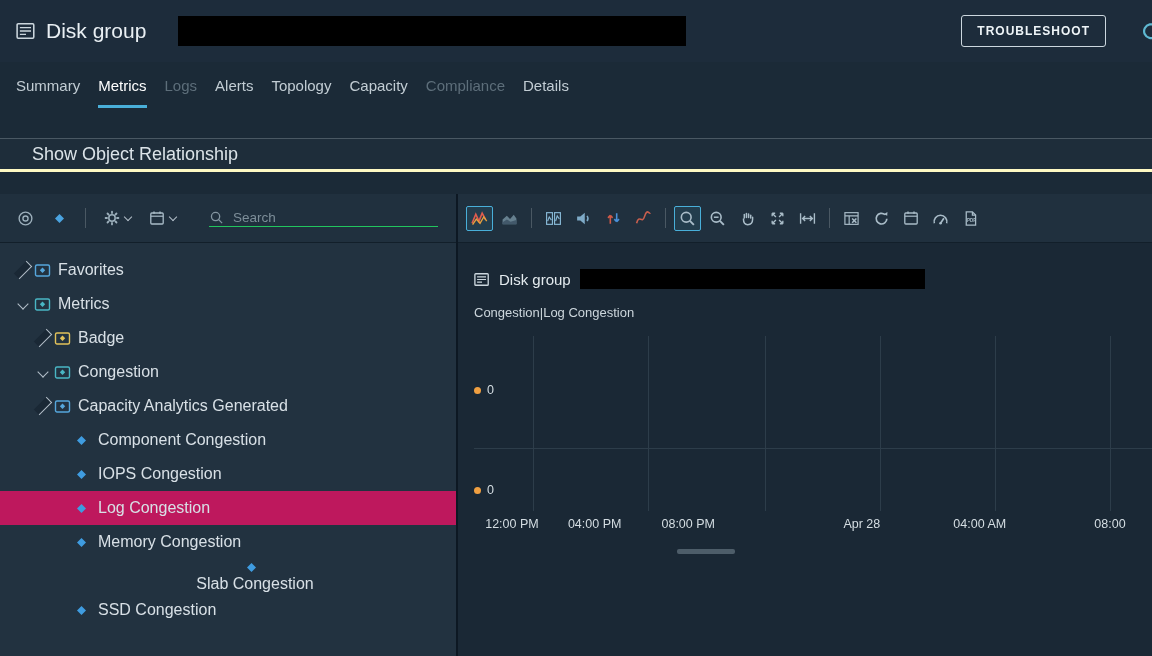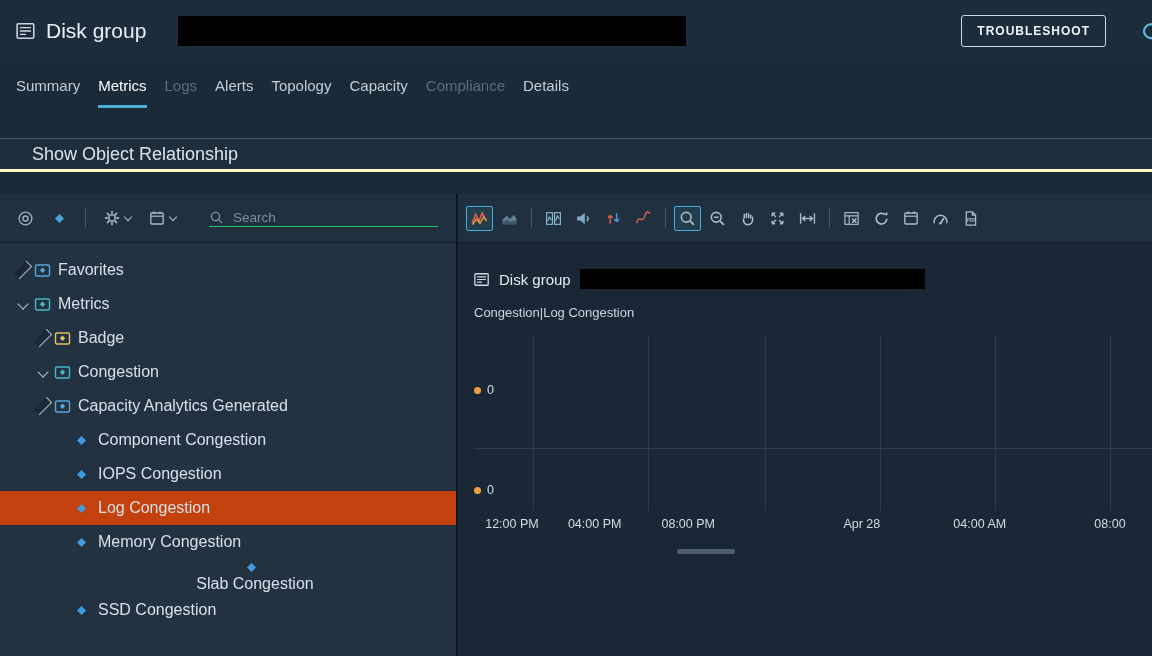--- a/index.html
+++ b/index.html
@@ -46,21 +46,21 @@
 
   .search{display:flex;align-items:center;gap:7px;flex:1;margin-left:28px;margin-right:6px;
     border-bottom:1px solid #22c55e;}
   .search input{flex:1;background:none;border:none;outline:none;color:#dde5ea;
     font-family:"Liberation Sans",sans-serif;font-size:13.5px;}
   .search input::placeholder{color:#7d8e99;}
 
   
   .tree{padding-top:10px;overflow:hidden;flex:1;}
   .trow{height:34px;display:flex;align-items:center;font-size:16px;color:#d8e0e6;cursor:pointer;}
-  .trow.selected{background:#c2410c;}
+  .trow.selected{background:#be185d;}
   .texp{width:18px;display:flex;justify-content:center;}
   .ticon{width:17px;height:17px;margin:0 7px 0 2px;display:flex;align-items:center;}
   .chev{display:inline-block;width:7px;height:7px;border-right:1.6px solid #b3bfc9;border-bottom:1.6px solid #b3bfc9;}
   .chev.right{transform:rotate(-45deg);}
   .chev.down{transform:rotate(45deg);}
   .chev.small{width:5px;height:5px;border-width:1.4px;margin-left:2px;position:relative;top:-1px;}
 
   
   .objrow{display:flex;align-items:center;margin:26px 0 0 16px;font-size:15px;color:#e3eaee;gap:9px;}
   .objrow .redaction{width:345px;height:20px;}

